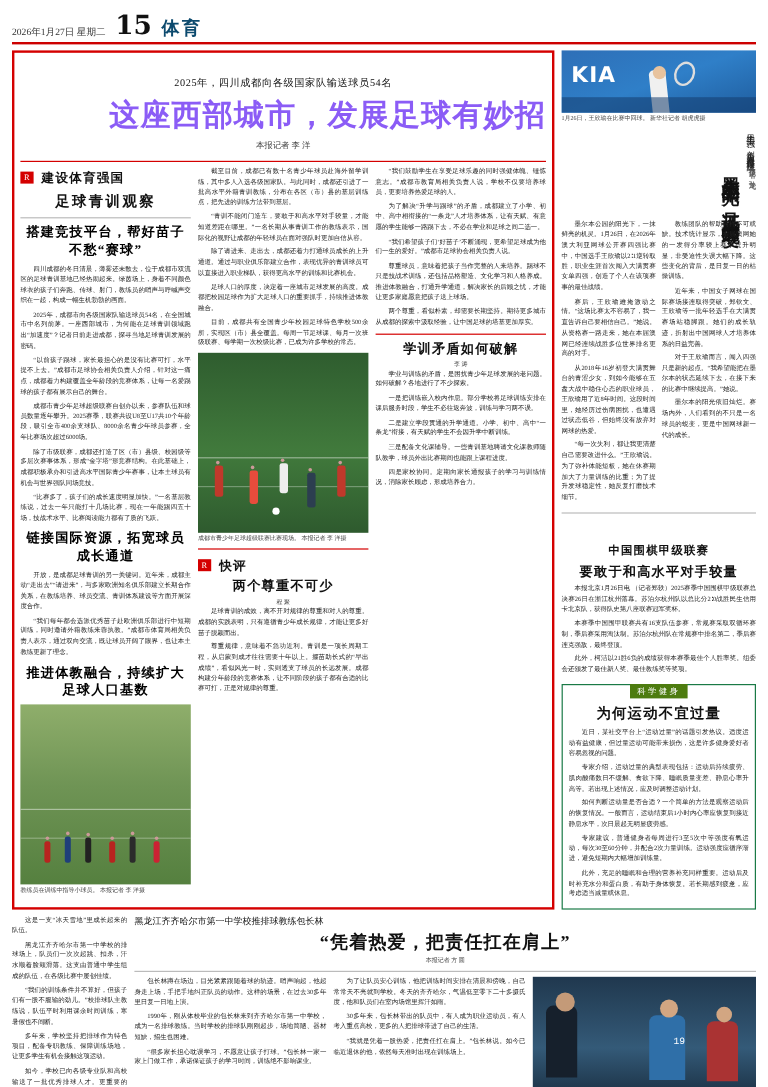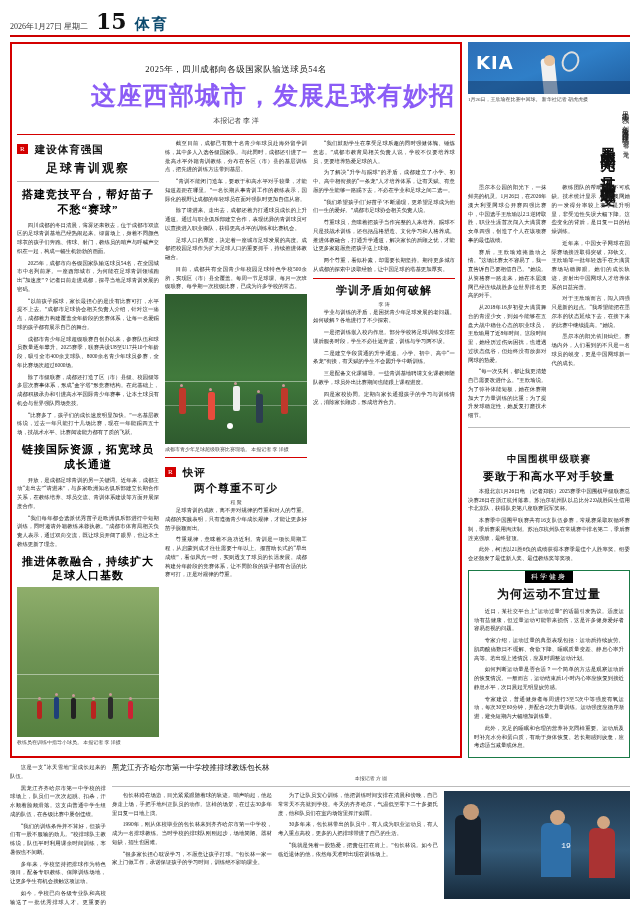--- a/index.html
+++ b/index.html
@@ -91,21 +91,21 @@
     writing-mode:vertical-rl;text-orientation:upright;
     font-size:15px;font-weight:bold;letter-spacing:2px;color:#111;line-height:1.25;
   }
   .rtitle-wrap{display:flex;justify-content:flex-end;gap:4px;align-items:flex-start;height:118px;}
 
   .box-title{
     text-align:center;font-size:9.5px;font-weight:bold;letter-spacing:1px;margin:21px 0 2px;
   }
   .box-title2{text-align:center;font-size:11px;font-weight:bold;letter-spacing:1px;margin:1px 0 3px;}
   .badge-green{
-    display:inline-block;background:#000000;color:#fff;font-size:7px;padding:1px 6px;letter-spacing:2px;
+    display:inline-block;background:#4d7c0f;color:#fff;font-size:7px;padding:1px 6px;letter-spacing:2px;
   }
   .green-box{border:1px solid #1a7a46;padding:4px 5px;margin-top:4px;}
   .green-head{text-align:center;margin-top:-10px;margin-bottom:3px;}
   .green-title{text-align:center;font-size:12px;font-weight:bold;letter-spacing:1px;color:#111;margin:2px 0 4px;}
 
   
   .bottom{display:flex;gap:6px;margin-top:5px;height:160px;}
   .b-col{font-size:5.4px;line-height:1.62;text-align:justify;color:#222;}
   .b-title{text-align:center;font-size:15px;font-weight:bold;letter-spacing:1px;margin:3px 0 3px;}
   .b-shoulder{text-align:left;font-size:7.5px;margin-bottom:2px;color:#111;}
@@ -278,20 +278,21 @@
     <div class="b-col" style="width:96px;">
       <p class="ptext">这是一支“冰天雪地”里成长起来的队伍。</p>
       <p class="ptext">黑龙江齐齐哈尔市第一中学校的排球场上，队员们一次次起跳、扣杀，汗水顺着脸颊滑落。这支由普通中学生组成的队伍，在各级比赛中屡创佳绩。</p>
       <p class="ptext">“我们的训练条件并不算好，但孩子们有一股不服输的劲儿。”校排球队主教练说，队伍平时利用课余时间训练，寒暑假也不间断。</p>
       <p class="ptext">多年来，学校坚持把排球作为特色项目，配备专职教练、保障训练场地，让更多学生有机会接触这项运动。</p>
       <p class="ptext">如今，学校已向各级专业队和高校输送了一批优秀排球人才。更重要的是，排球成为许多学生受益终身的爱好。</p>
     </div>
 
     <div style="flex:1;">
       <div class="b-shoulder">黑龙江齐齐哈尔市第一中学校推排球教练包长林</div>
+      <div class="b-title">“凭着热爱，把责任扛在肩上”</div>
       <div class="cap center">本报记者  方  圆</div>
       <div class="rule"></div>
       <div style="display:flex;gap:6px;">
         <div style="flex:1;">
           <p class="ptext">包长林蹲在场边，目光紧紧跟随着球的轨迹。哨声响起，他起身走上场，手把手地纠正队员的动作。这样的场景，在过去30多年里日复一日地上演。</p>
           <p class="ptext">1990年，刚从体校毕业的包长林来到齐齐哈尔市第一中学校，成为一名排球教练。当时学校的排球队刚刚起步，场地简陋、器材短缺，招生也困难。</p>
           <p class="ptext">“很多家长担心耽误学习，不愿意让孩子打球。”包长林一家一家上门做工作，承诺保证孩子的学习时间，训练绝不影响课业。</p>
         </div>
         <div style="flex:1;">
           <p class="ptext">为了让队员安心训练，他把训练时间安排在清晨和傍晚，自己常常天不亮就到学校。冬天的齐齐哈尔，气温低至零下二十多摄氏度，他和队员们在室内场馆里挥汗如雨。</p>

